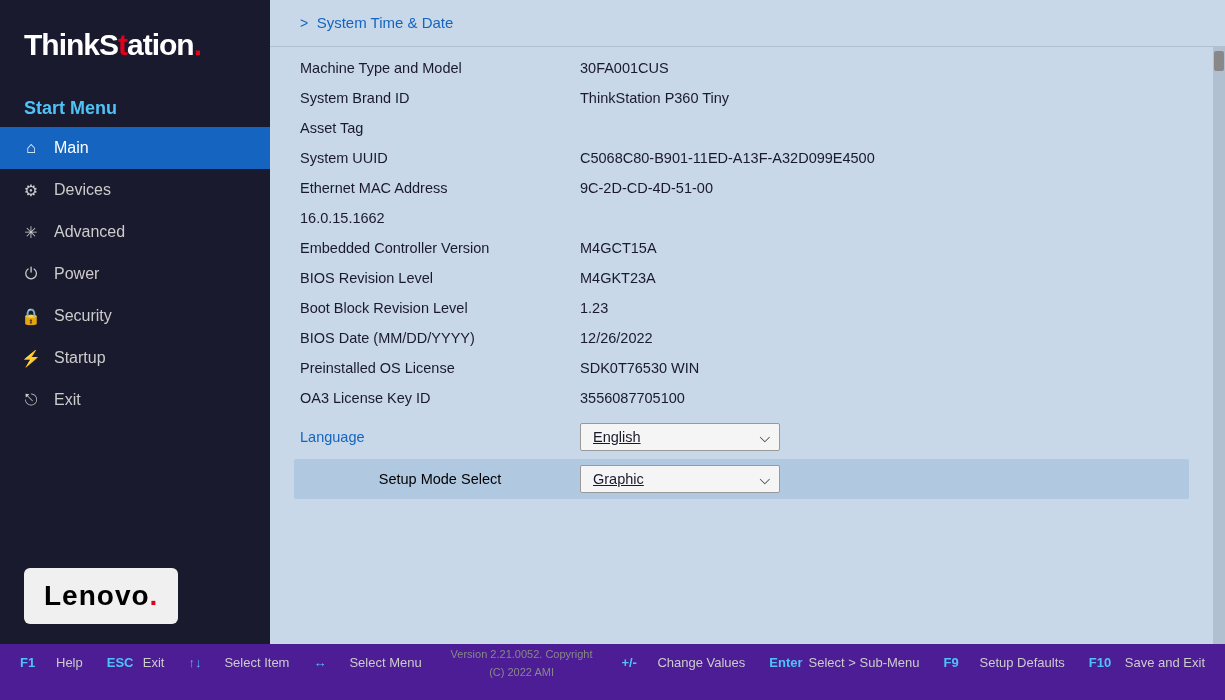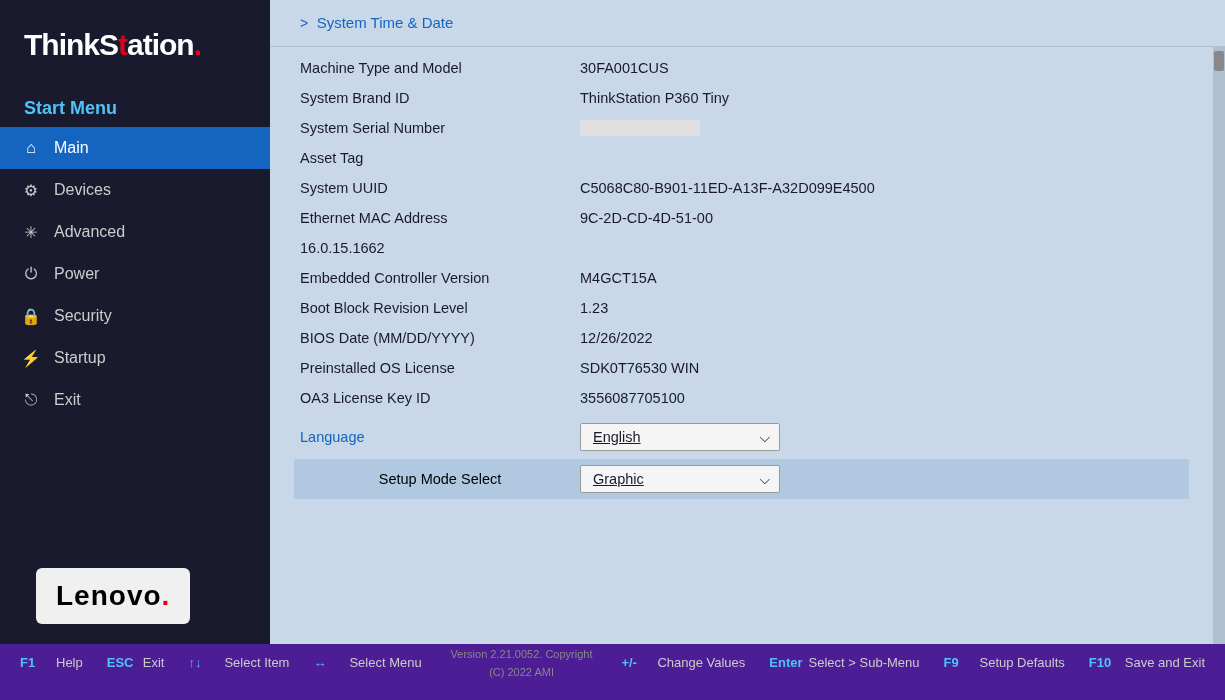--- a/index.html
+++ b/index.html
@@ -82,21 +82,21 @@
       width: 22px;
       height: 22px;
       display: flex;
       align-items: center;
       justify-content: center;
       font-size: 16px;
       color: inherit;
     }
 
     .lenovo-logo-area {
-      padding: 20px 36px;
+      padding: 20px 24px;
     }
 
     .lenovo-logo-box {
       background: #f0f0f0;
       border-radius: 6px;
       padding: 12px 20px;
       display: inline-block;
     }
 
     .lenovo-text {
@@ -362,41 +362,41 @@
 
         <div class="info-row">
           <span class="info-label">Machine Type and Model</span>
           <span class="info-value">30FA001CUS</span>
         </div>
         <div class="info-row">
           <span class="info-label">System Brand ID</span>
           <span class="info-value">ThinkStation P360 Tiny</span>
         </div>
         <div class="info-row">
-          <span class="info-label">System Serial Number</span>
-          <span class="info-value redacted">&nbsp;&nbsp;&nbsp;&nbsp;&nbsp;&nbsp;&nbsp;&nbsp;&nbsp;&nbsp;</span>
-        </div>
-        <div class="info-row">
           <span class="info-label">Asset Tag</span>
           <span class="info-value"></span>
         </div>
         <div class="info-row">
           <span class="info-label">System UUID</span>
           <span class="info-value">C5068C80-B901-11ED-A13F-A32D099E4500</span>
         </div>
         <div class="info-row">
           <span class="info-label">Ethernet MAC Address</span>
           <span class="info-value">9C-2D-CD-4D-51-00</span>
         </div>
         <div class="info-row">
           <span class="info-value">16.0.15.1662</span>
         </div>
         <div class="info-row">
           <span class="info-label">Embedded Controller Version</span>
           <span class="info-value">M4GCT15A</span>
+        </div>
+        <div class="info-row">
+          <span class="info-label">BIOS Revision Level</span>
+          <span class="info-value">M4GKT23A</span>
         </div>
         <div class="info-row">
           <span class="info-label">Boot Block Revision Level</span>
           <span class="info-value">1.23</span>
         </div>
         <div class="info-row">
           <span class="info-label">BIOS Date (MM/DD/YYYY)</span>
           <span class="info-value">12/26/2022</span>
         </div>
         <div class="info-row">

